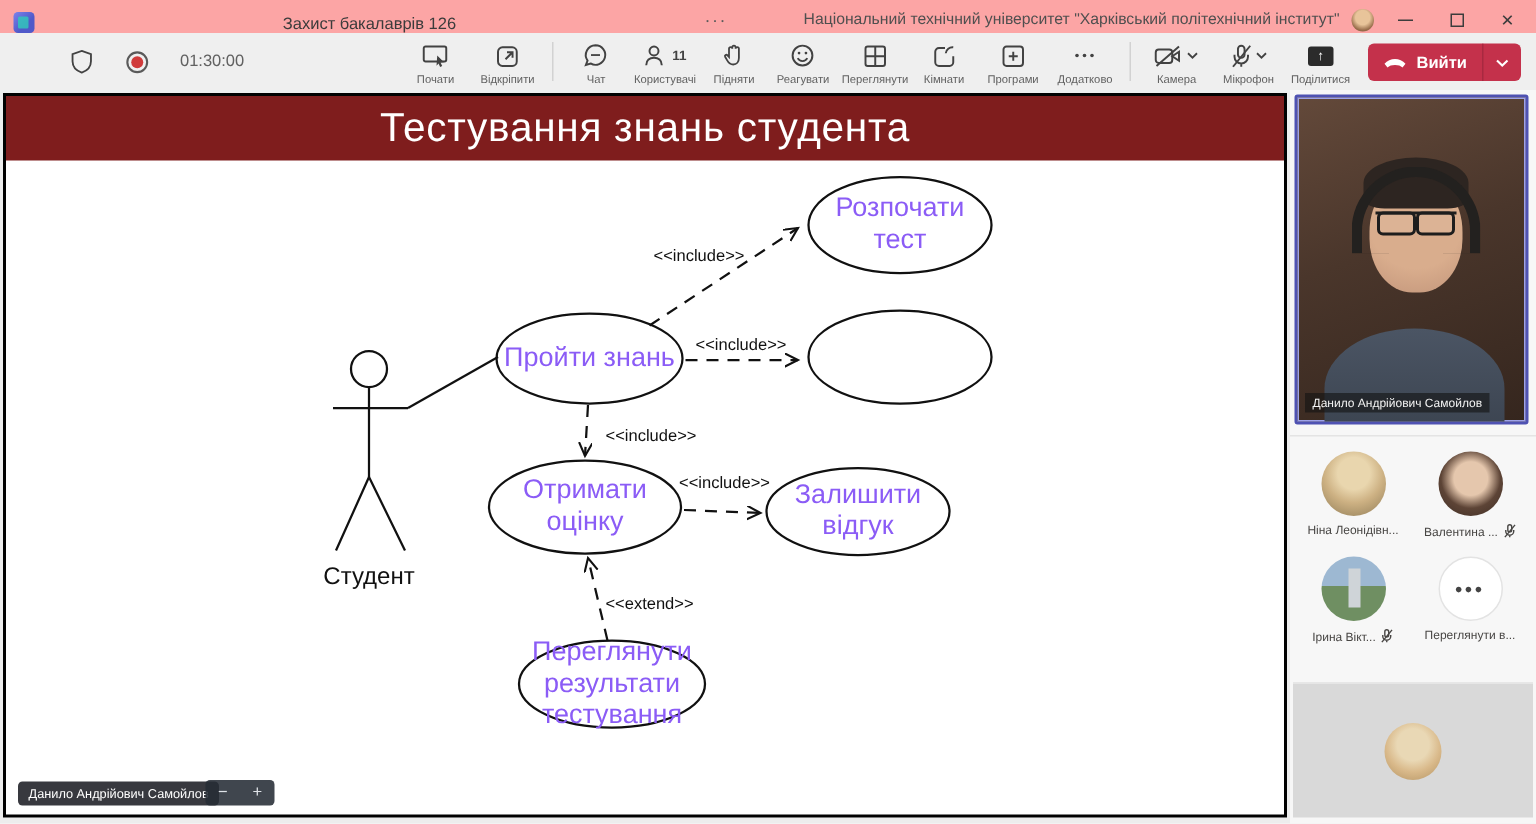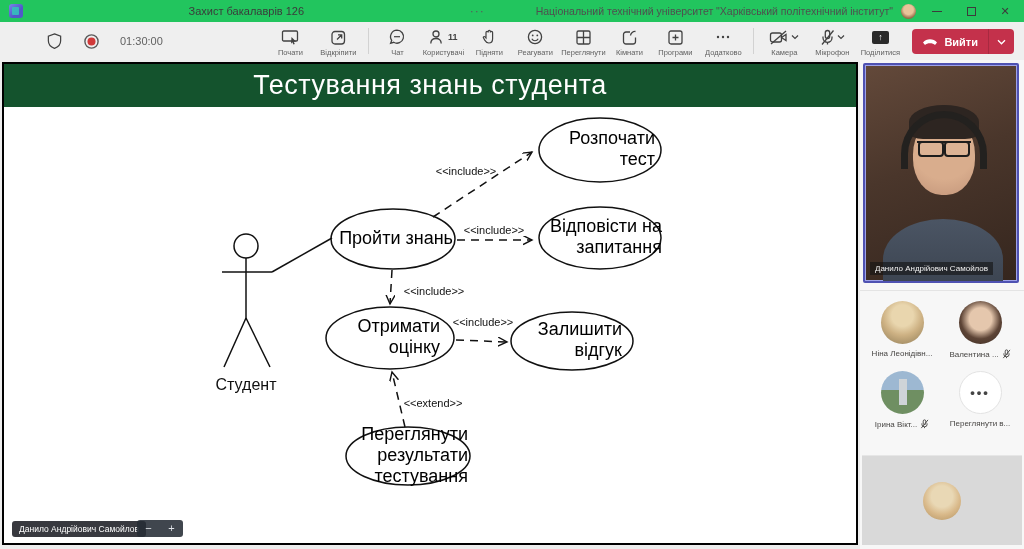--- a/index.html
+++ b/index.html
@@ -1,21 +1,21 @@
 <!DOCTYPE html>
 <html><head>
 <meta charset="utf-8">
 <style>
   * { margin:0; padding:0; box-sizing:border-box; }
   html,body { width:1024px; height:549px; overflow:hidden;
     font-family:"Liberation Sans", sans-serif; background:#ededed; }
 
   
   .titlebar { position:absolute; left:0; top:0; width:1024px; height:22px;
-    background:#22c55e; display:flex; align-items:center; font-size:11px; color:#444; }
+    background:#fca5a5; display:flex; align-items:flex-end; font-size:11px; color:#444; }
   .teams-logo { width:14px; height:14px; margin-left:9px; border-radius:3px;
     background:linear-gradient(135deg,#7b83eb 0%,#5059c9 60%); position:relative; }
   .teams-logo::after { content:""; position:absolute; left:3px; top:3px; width:7px; height:8px;
     background:#33c6bb; border-radius:1px; opacity:.85; }
   .tb-center { flex:1; text-align:center; color:#3b3b3b; }
   .tb-right { display:flex; align-items:center; gap:8px; margin-right:6px; color:#5a5a5a; }
   .tb-org { font-size:10.5px; color:#4f4f4f; white-space:nowrap;padding-left:43px; }
   .tb-avatar { width:15px; height:15px; border-radius:50%;
     background:radial-gradient(circle at 50% 38%, #e8c49a 0 40%, #9a6f4c 70%, #6c4c33 100%); }
   .win-btn { width:26px; height:18px; display:flex; align-items:center; justify-content:center;
@@ -42,30 +42,30 @@
     background:#c4314b; border-radius:4px; color:#fff; cursor:pointer; overflow:hidden; }
   .leave-main { display:flex; align-items:center; gap:6px; padding:0 10px; font-size:11px; font-weight:bold; }
   .leave-sep { width:1px; height:25px; background:#a82940; }
   .leave-chev { padding:0 8px; display:flex; align-items:center; }
   svg.icon { display:block; }
 
   
   .slide { position:absolute; left:2px; top:62px; width:856px; height:483px;
     background:#fff; border:2px solid #000; }
   .slide-header { position:absolute; left:0; top:0; width:852px; height:43px;
-    background:#14532d; display:flex; align-items:center; justify-content:center; }
+    background:#7f1d1d; display:flex; align-items:center; justify-content:center; }
   .slide-title { color:#fff; font-size:27px; letter-spacing:.5px; }
   .slide-footer { position:absolute; left:0; bottom:0; width:852px; height:40px;
     background:#0a74c6; color:#eef5fb; font-size:15px; }
   .sf-date { position:absolute; left:64px; top:11px; }
   .sf-author { position:absolute; left:0; width:100%; text-align:center; top:11px; }
   .sf-page { position:absolute; right:92px; top:11px; }
   .diagram { position:absolute; left:0; top:43px; width:852px; height:397px; }
-  .uc-label { position:absolute; font-size:18px; line-height:1.18; text-align:right;
-    color:#000000; }
+  .uc-label { position:absolute; font-size:18px; line-height:1.18; text-align:center;
+    color:#8b5cf6; }
   .st-label { position:absolute; font-size:11px; color:#111; text-align:center; width:90px; }
   .actor-label { position:absolute; font-size:16px; color:#111; text-align:center; }
 
   
   .name-tag { position:absolute; left:8px; bottom:6px; background:rgba(28,30,36,.88);
     color:#fff; font-size:8.5px; padding:3px 7px; border-radius:3px; white-space:nowrap; }
   .zoom-pill { position:absolute; left:133px; bottom:6px; width:46px; height:17px;
     background:rgba(38,44,54,.88); border-radius:3px; color:#dfe3e8; display:flex;
     align-items:center; justify-content:space-around; font-size:11px; }
   .zoom-pill span { cursor:pointer; line-height:1; }
@@ -321,21 +321,20 @@
       <path d="M429 110 L528 45" fill="none" stroke="#111" stroke-width="1.5" stroke-dasharray="8 6" marker-end="url(#arrow)"></path>
       <path d="M453 133 L528 133" fill="none" stroke="#111" stroke-width="1.5" stroke-dasharray="8 6" marker-end="url(#arrow)"></path>
       <path d="M388 163 L386 197" fill="none" stroke="#111" stroke-width="1.5" stroke-dasharray="8 6" marker-end="url(#arrow)"></path>
       <path d="M452 233 L503 235" fill="none" stroke="#111" stroke-width="1.5" stroke-dasharray="8 6" marker-end="url(#arrow)"></path>
       <path d="M401 320 L388 265" fill="none" stroke="#111" stroke-width="1.5" stroke-dasharray="8 6" marker-end="url(#arrow)"></path>
     </svg>
 
     
     <div class="uc-label" style="left:329px; top:121px; width:120px;">Пройти знань</div>
     <div class="uc-label" style="left:541px; top:21px; width:110px;">Розпочати тест</div>
-    <div class="uc-label" style="left:534px; top:109px; width:124px;">Відповісти на запитання</div>
     <div class="uc-label" style="left:336px; top:209px; width:100px;">Отримати оцінку</div>
     <div class="uc-label" style="left:518px; top:212px; width:100px;">Залишити відгук</div>
     <div class="uc-label" style="left:344px; top:317px; width:120px;">Переглянути результати тестування</div>
     
     <div class="st-label" style="left:417px; top:58px;">&lt;&lt;include&gt;&gt;</div>
     <div class="st-label" style="left:445px; top:117px;">&lt;&lt;include&gt;&gt;</div>
     <div class="st-label" style="left:385px; top:178px;">&lt;&lt;include&gt;&gt;</div>
     <div class="st-label" style="left:434px; top:209px;">&lt;&lt;include&gt;&gt;</div>
     <div class="st-label" style="left:384px; top:290px;">&lt;&lt;extend&gt;&gt;</div>
     

